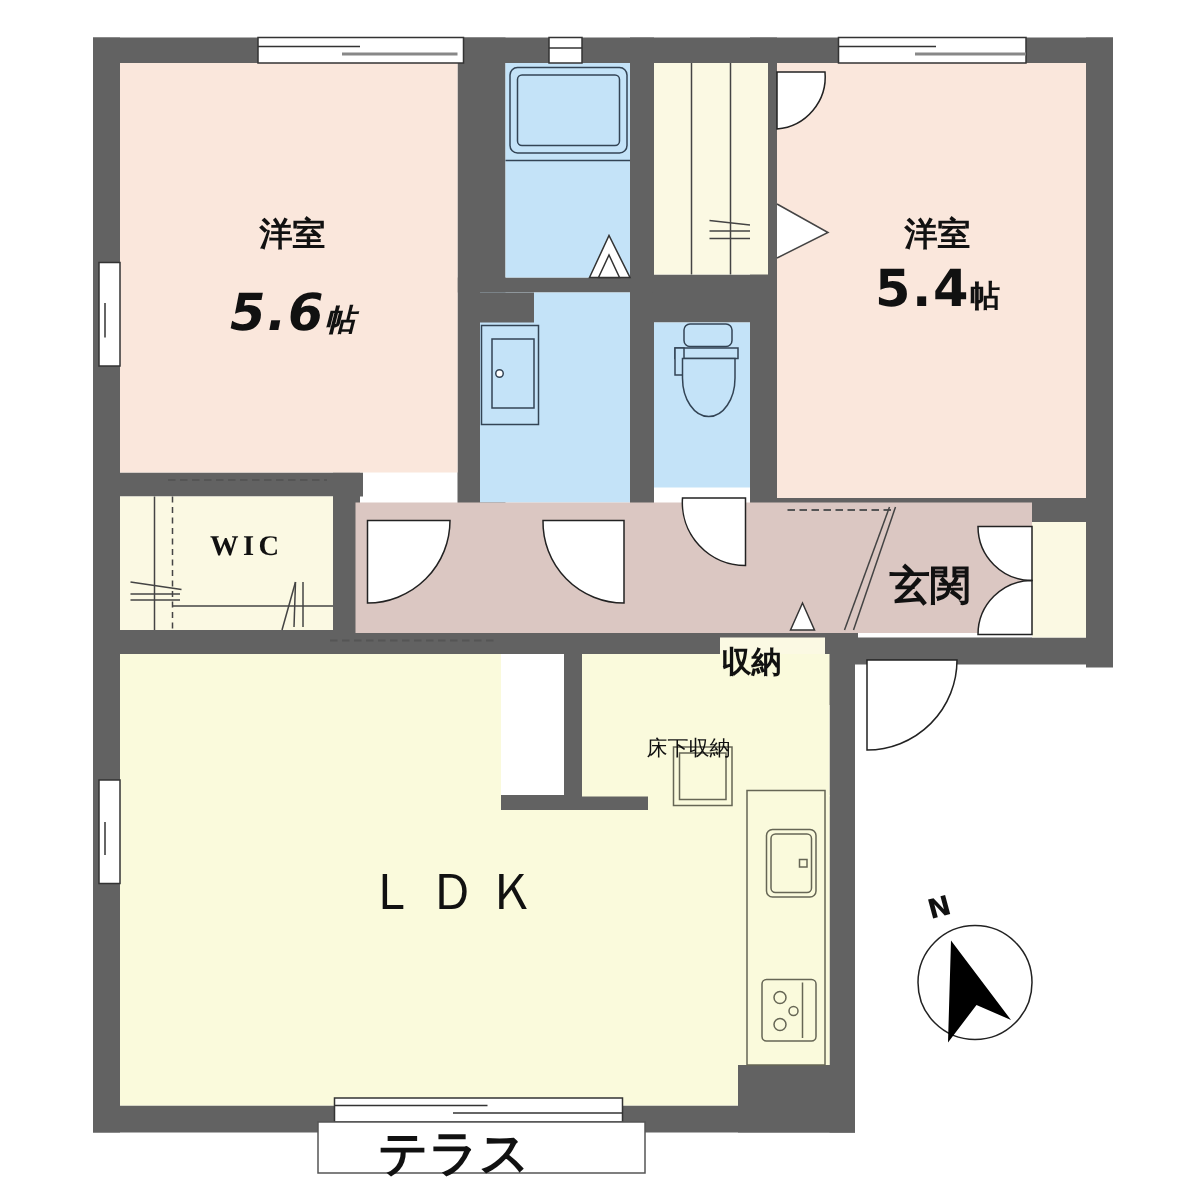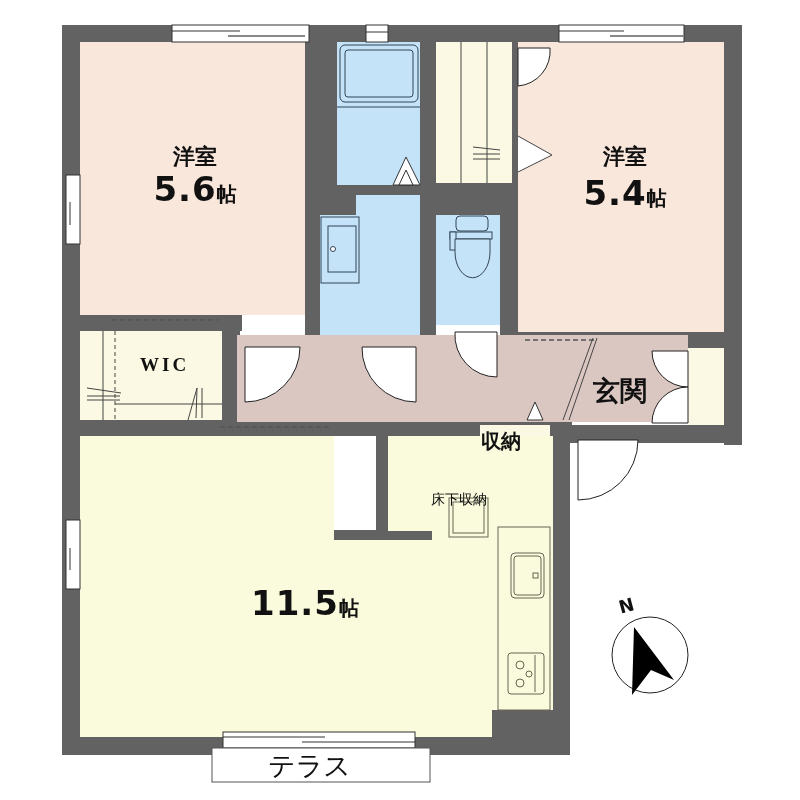--- a/index.html
+++ b/index.html
@@ -172,35 +172,35 @@
   </g>
 
   <g>
     <circle cx="650" cy="655" r="38" fill="#fff" stroke="#222" stroke-width="1"></circle>
     <polygon points="634,627 674,680 651,670 632,695" fill="#000"></polygon>
   </g>
 </svg>
 
 <div class="label" style="left:140px;top:146px;width:110px;">
   <div class="big">洋室</div>
-  <div style="margin-top:4px;"><span class="num">5.6</span><span class="unit">帖</span></div>
+  <div style="margin-top:24px;font-style:italic;"><span class="num">5.6</span><span class="unit">帖</span></div>
 </div>
 
 <div class="label" style="left:570px;top:146px;width:110px;">
   <div class="big">洋室</div>
   <div style="margin-top:8px;"><span class="num">5.4</span><span class="unit">帖</span></div>
 </div>
 
 <div class="label" style="left:140px;top:355px;font-size:19px;font-family:Liberation Serif, serif;letter-spacing:3px;">WIC</div>
 
 <div class="label" style="left:593px;top:377px;font-size:27px;">玄関</div>
 
 <div class="label" style="left:481px;top:431px;font-size:20px;">収納</div>
 
 <div class="label" style="left:431px;top:492px;font-size:14px;font-weight:normal;">床下収納</div>
 
 <div class="label" style="left:215px;top:578px;width:180px;">
-  <div style="margin-top:8px;"><span class="num">11.5</span><span class="unit">帖</span></div>
+  <div style="font-size:34px;font-weight:normal;letter-spacing:6px;">ＬＤＫ</div>
 </div>
 
-<div class="label" style="left:268px;top:752px;font-size:27px;font-weight:normal;">テラス</div>
+<div class="label" style="left:252px;top:752px;font-size:33px;font-weight:bold;">テラス</div>
 
 <div class="label" style="left:619px;top:597px;font-size:18px;transform:rotate(-15deg);">N</div>
 
 </body></html>

